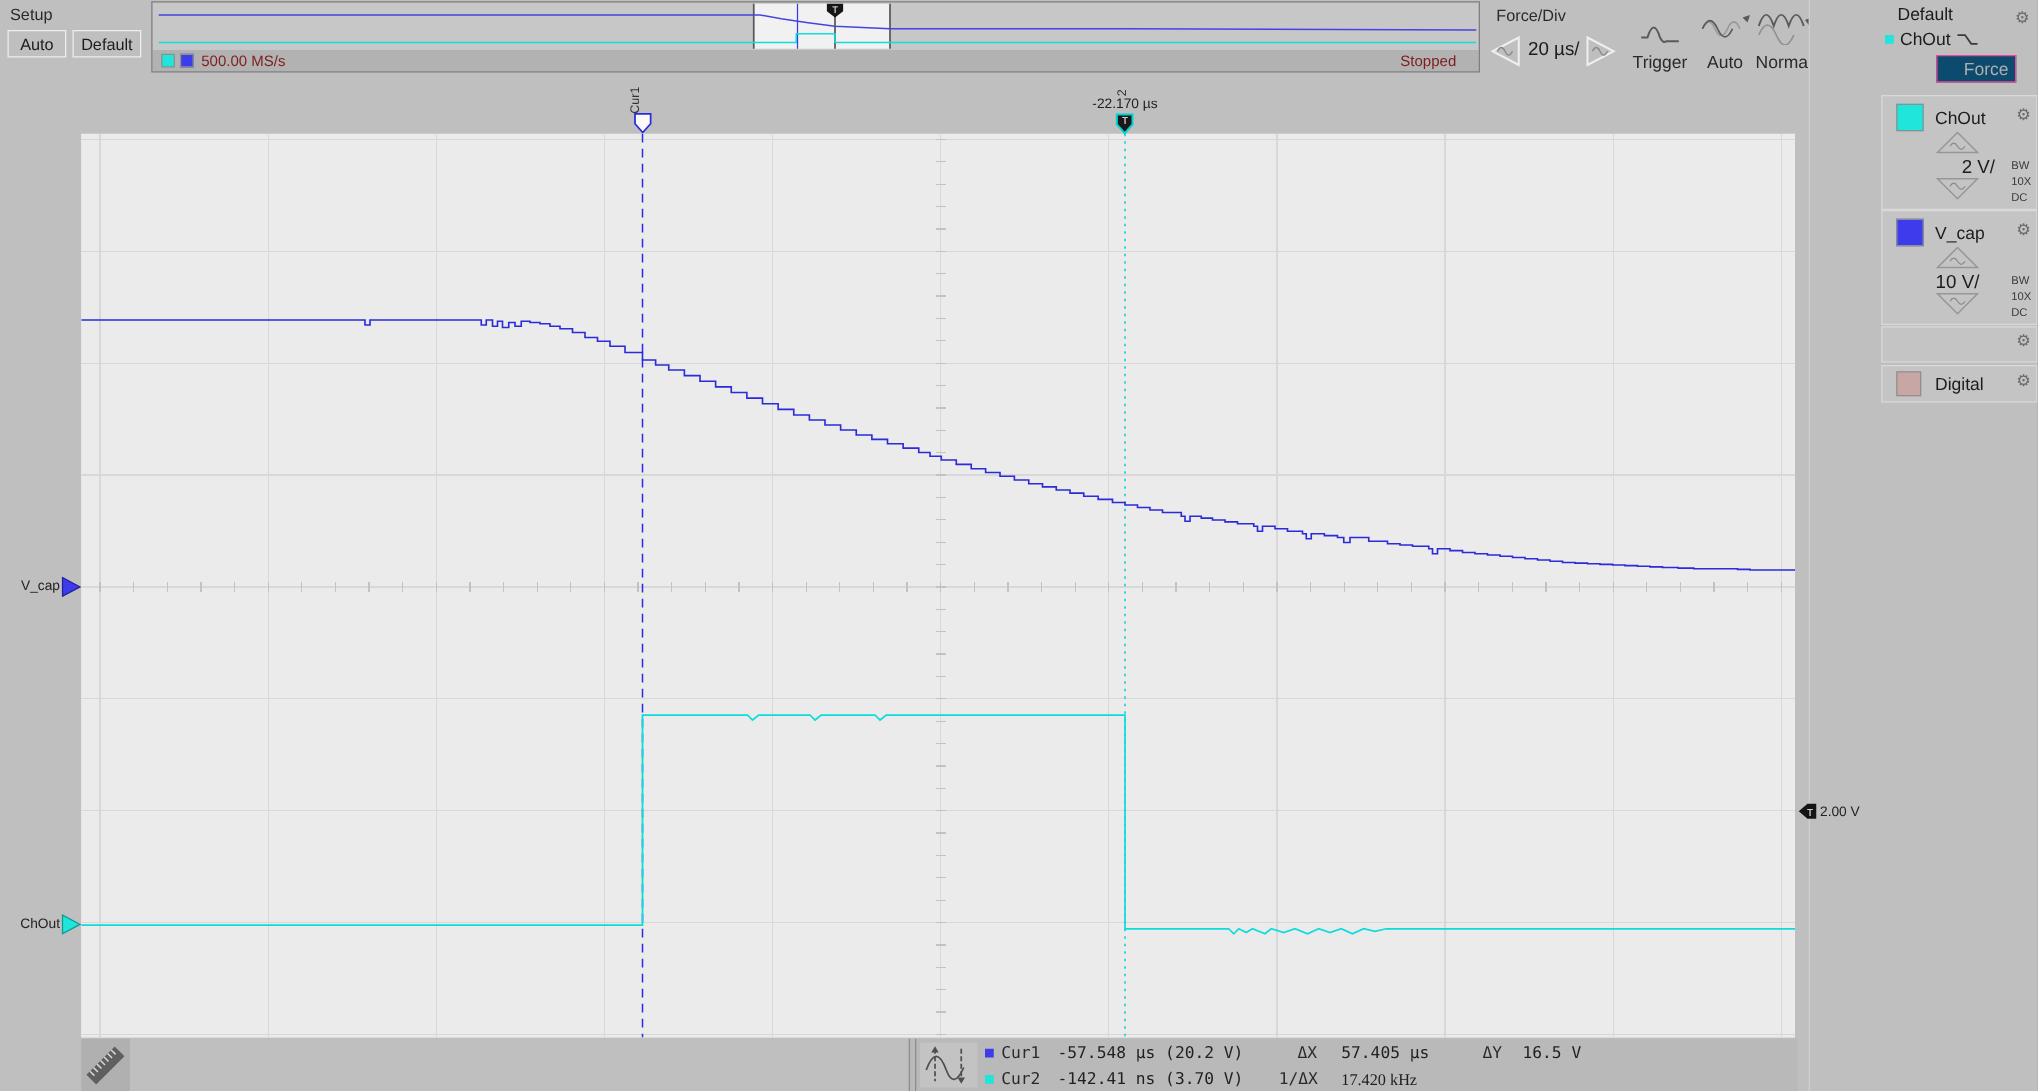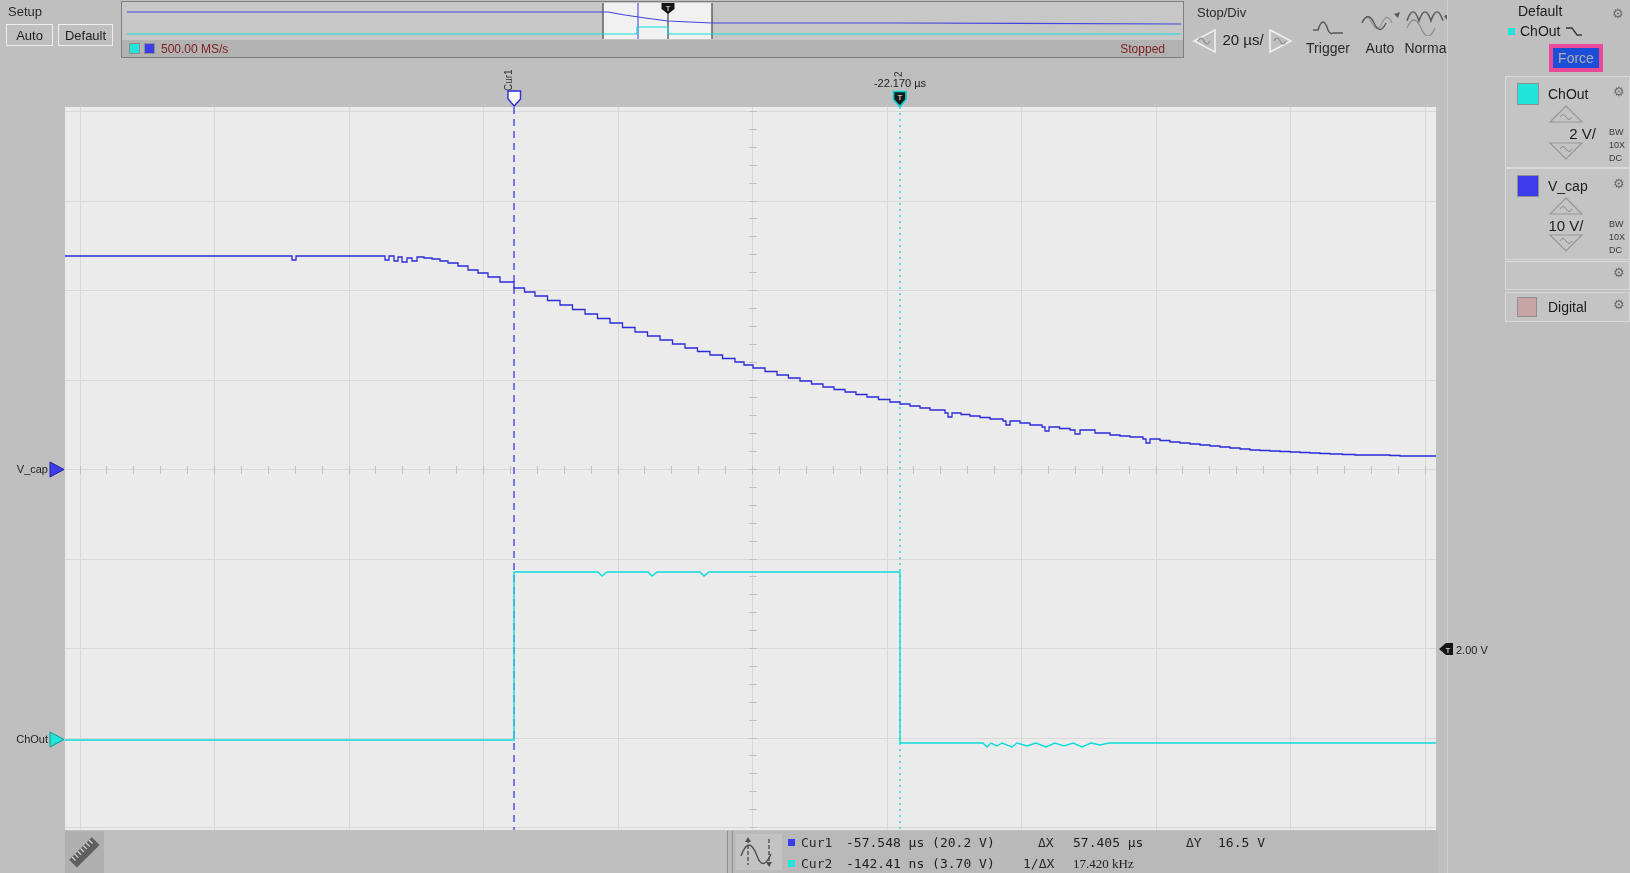--- a/index.html
+++ b/index.html
@@ -23,22 +23,22 @@
   .runlabel{font-size:14px;color:#2a2a2a;text-align:center;}
   
   .plotwrap{background:#ebebeb;}
   .vlabel{writing-mode:vertical-rl;transform:rotate(180deg);font-size:10px;color:#333;}
   .axislab{font-size:11px;color:#222;}
   .toplab{font-size:11px;color:#222;white-space:nowrap;}
   
   .readbar{background:#b9b9b9;font-family:"DejaVu Sans Mono",monospace;font-size:13px;color:#1f1f1f;}
   .readbar .lab{color:#2a2a2a;}
   .grip{border-left:1px solid #8d8d8d;}
-  .disabledbtn{background:#1d4ed8;border:4px solid #ec4899;color:#aeaeae;font-size:14px;
-               display:flex;align-items:center;justify-content:center;}
+  .disabledbtn{background:#0c4a6e;border:1px solid #ec4899;color:#aeaeae;font-size:14px;
+               display:flex;align-items:center;justify-content:center;padding-left:16px;}
 </style>
 </head>
 <body>
 
 <div class="app">
 
   <div class="abs seclabel" style="left:8px;top:4px;">Setup</div>
   <button class="btn abs" style="left:6px;top:24px;width:47px;height:22px;">Auto</button>
   <button class="btn abs" style="left:58px;top:24px;width:55px;height:22px;">Default</button>
 
@@ -56,21 +56,21 @@
       </svg>
   </div>
   <div class="abs strip-band" style="left:122px;top:40px;width:1061px;height:17px;">
     <span class="sq" style="width:9px;height:9px;margin-left:7px;background:#1fe5da;"></span>
     <span class="sq" style="width:9px;height:9px;margin-left:4px;background:#3c3cec;"></span>
     <span style="margin-left:6px;">500.00 MS/s</span>
     <span style="position:absolute;right:18px;text-align:right;">Stopped</span>
   </div>
   <div class="abs strip-border" style="left:121px;top:1px;width:1061px;height:55px;"></div>
 
-  <div class="abs seclabel" style="left:1197px;top:5px;">Stop/Div</div>
+  <div class="abs seclabel" style="left:1197px;top:5px;">Force/Div</div>
   <svg class="abs" style="left:1190px;top:28px;" width="28" height="26">
     <polygon points="25,2 25,24 4,13" fill="none" stroke="#efefef" stroke-width="1.6"></polygon>
     <path d="M12,13 q3,-6 6,0 q3,6 6,0" fill="none" stroke="#8a8a8a" stroke-width="1.2" transform="translate(-4,0)"></path>
   </svg>
   <div class="abs" style="left:1218px;top:31px;width:50px;text-align:center;font-size:15px;">20 µs/</div>
   <svg class="abs" style="left:1267px;top:28px;" width="28" height="26">
     <polygon points="3,2 3,24 24,13" fill="none" stroke="#efefef" stroke-width="1.6"></polygon>
     <path d="M7,13 q3,-6 6,0 q3,6 6,0" fill="none" stroke="#8a8a8a" stroke-width="1.2"></path>
   </svg>
 

